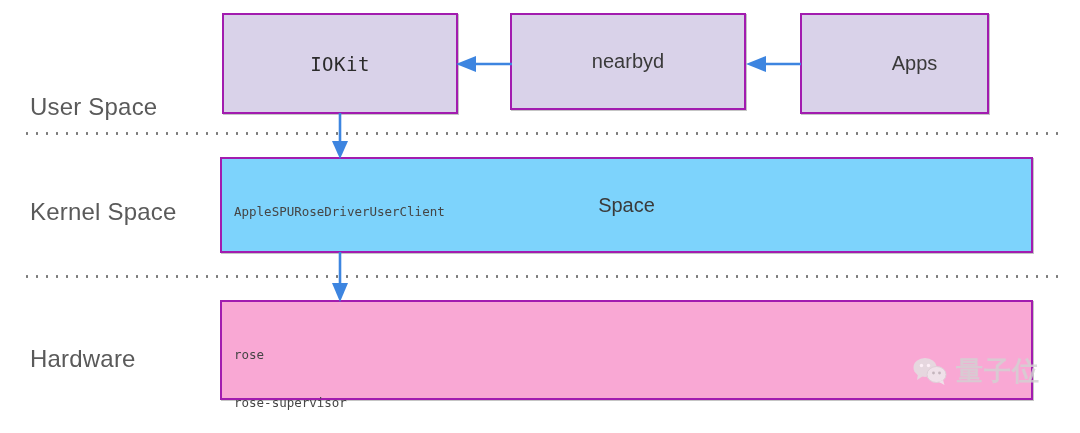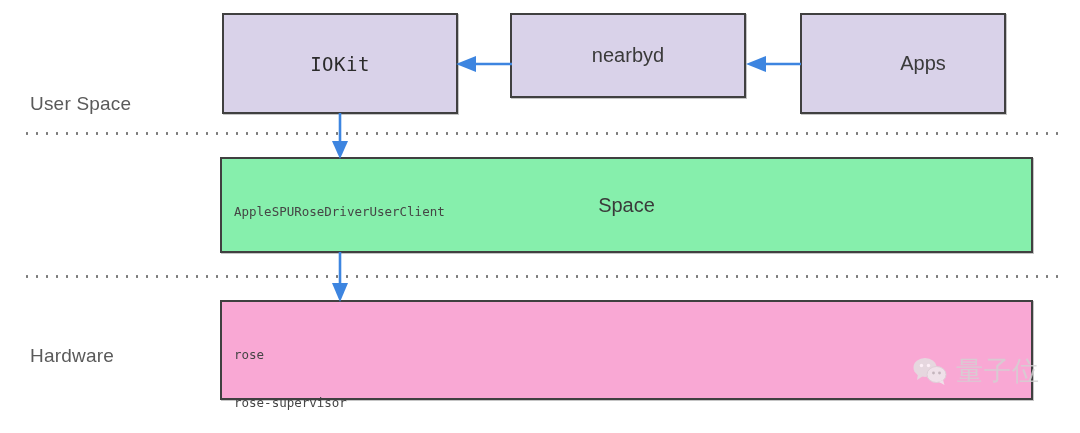--- a/index.html
+++ b/index.html
@@ -14,21 +14,21 @@
     background: #ffffff;
     font-family: "Liberation Sans", sans-serif;
     overflow: hidden;
   }
 
   
   .layer-label {
     position: absolute;
     left: 30px;
     color: #5a5a5a;
-    font-size: 19px;
+    font-size: 24px;
     font-family: "Liberation Sans", sans-serif;
     white-space: nowrap;
     letter-spacing: 0.2px;
   }
   #label-user   { top: 93px; }
   #label-kernel { top: 198px; }
   #label-hw     { top: 300px; margin-top: 45px; }
 
   
   .divider {
@@ -42,46 +42,46 @@
     background-repeat: repeat-x;
     background-position: 0 center;
   }
   #divider-user-kernel { top: 132px; }
   #divider-kernel-hw   { top: 275px; }
 
   
   .node {
     position: absolute;
     box-sizing: border-box;
-    border: 2px solid #404040;
+    border: 2px solid #a21caf;
     box-shadow: 1px 1px 0 0 rgba(150,150,150,0.55);
     display: flex;
     align-items: center;
     justify-content: center;
   }
   .node-title-mono {
     font-family: "DejaVu Sans Mono", "Liberation Mono", monospace;
     font-size: 19px;
     color: #2b2b2b;
     letter-spacing: 0.5px;
   }
   .node-title {
     font-family: "Liberation Sans", sans-serif;
     font-size: 20px;
     color: #3a3a3a;
   }
 
   .purple { background: #d9d2e9; }
-  .green  { background: #86efac; }
+  .green  { background: #7dd3fc; }
   .grey   { background: #f9a8d4; }
 
   
   #box-iokit   { left: 222px; top: 13px;  width: 236px; height: 101px; }
-  #box-nearbyd { left: 510px; top: 13px;  width: 236px; height: 85px; }
-  #box-apps    { left: 800px; top: 13px;  width: 206px; height: 101px; padding-left: 40px; }
+  #box-nearbyd { left: 510px; top: 13px;  width: 236px; height: 97px; }
+  #box-apps    { left: 800px; top: 13px;  width: 189px; height: 101px; padding-left: 40px; }
 
   
   #box-kernel  { left: 220px; top: 157px; width: 813px; height: 96px; }
   
   #box-hw      { left: 220px; top: 300px; width: 813px; height: 100px; }
 
   
   .annot {
     position: absolute;
     left: 12px;
@@ -109,35 +109,37 @@
   
   #watermark {
     position: absolute;
     left: 912px;
     top: 356px;
     display: flex;
     align-items: center;
     gap: 6px;
     opacity: 0.82;
     pointer-events: none;
+    font-weight: bold;
   }
   #watermark .wm-text {
     font-family: "Liberation Sans", sans-serif;
     font-size: 27px;
     color: #d2d2d2;
     letter-spacing: 1px;
     line-height: 1;
   }
 </style>
 </head>
 <body>
 
 <div id="diagram">
 
   <div class="layer-label" id="label-user">User Space</div>
+  <div class="layer-label" id="label-kernel">Kernel Space</div>
   <div class="layer-label" id="label-hw">Hardware</div>
 
   <div class="divider" id="divider-user-kernel"></div>
   <div class="divider" id="divider-kernel-hw"></div>
 
   <div class="node purple" id="box-iokit">
     <span class="node-title-mono">IOKit</span>
   </div>
 
   <div class="node purple" id="box-nearbyd">

